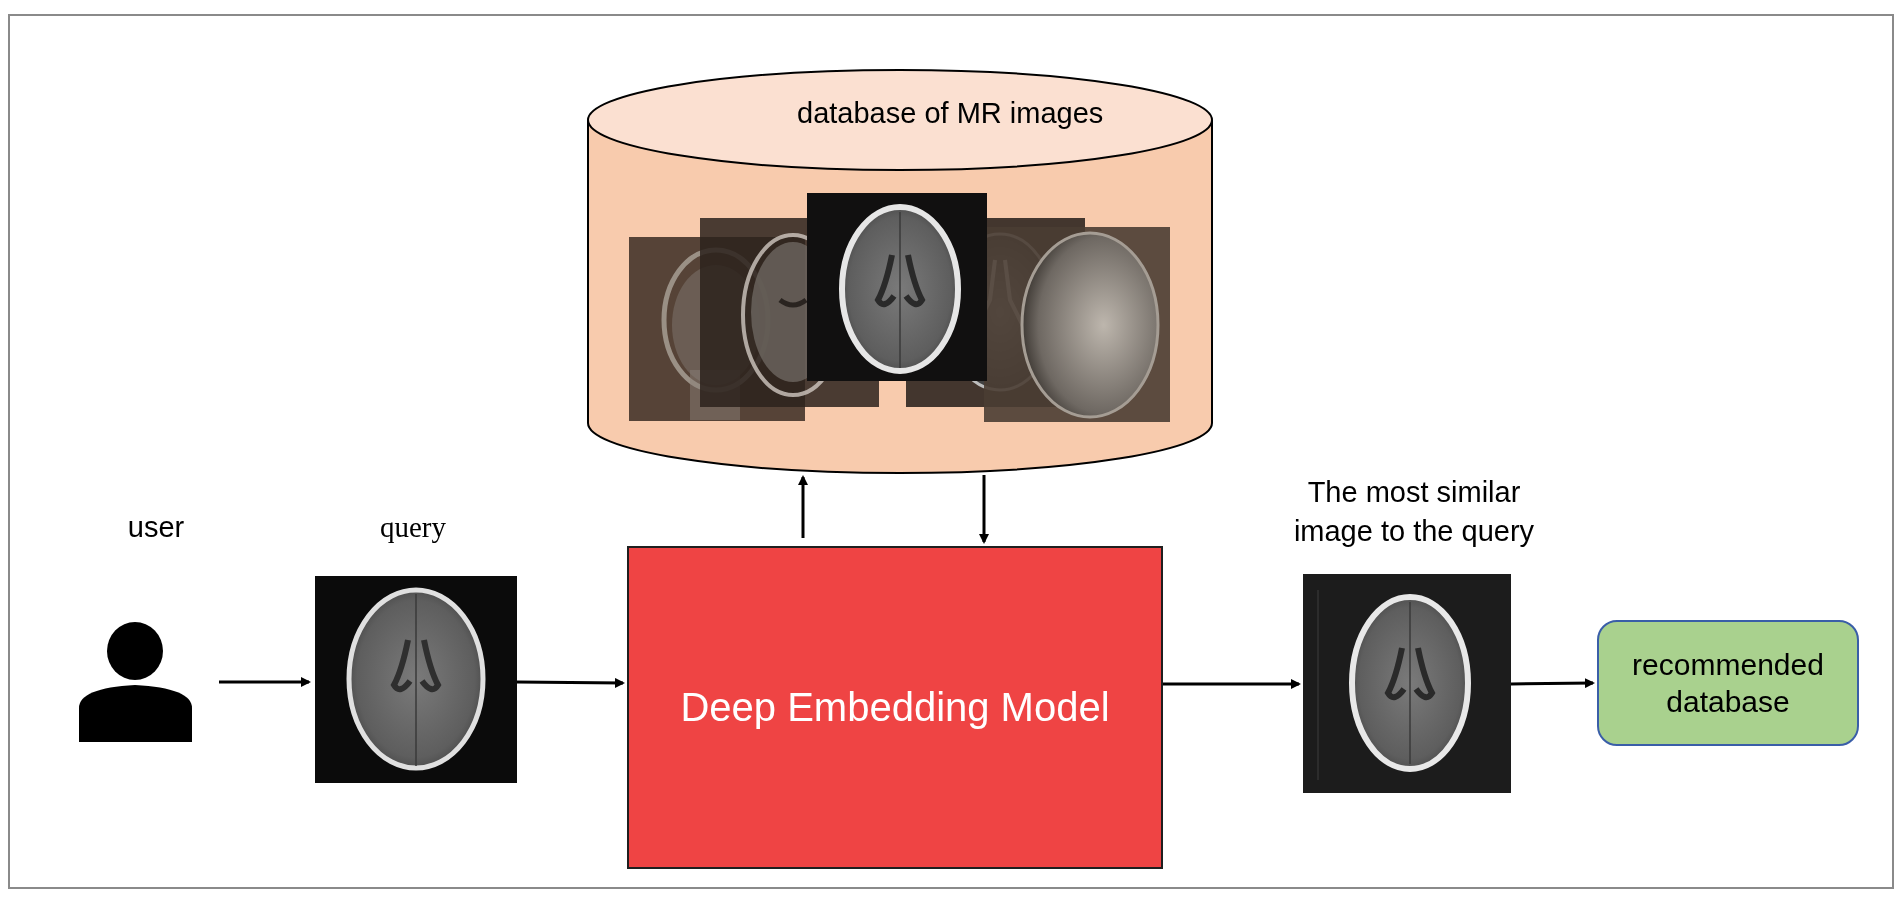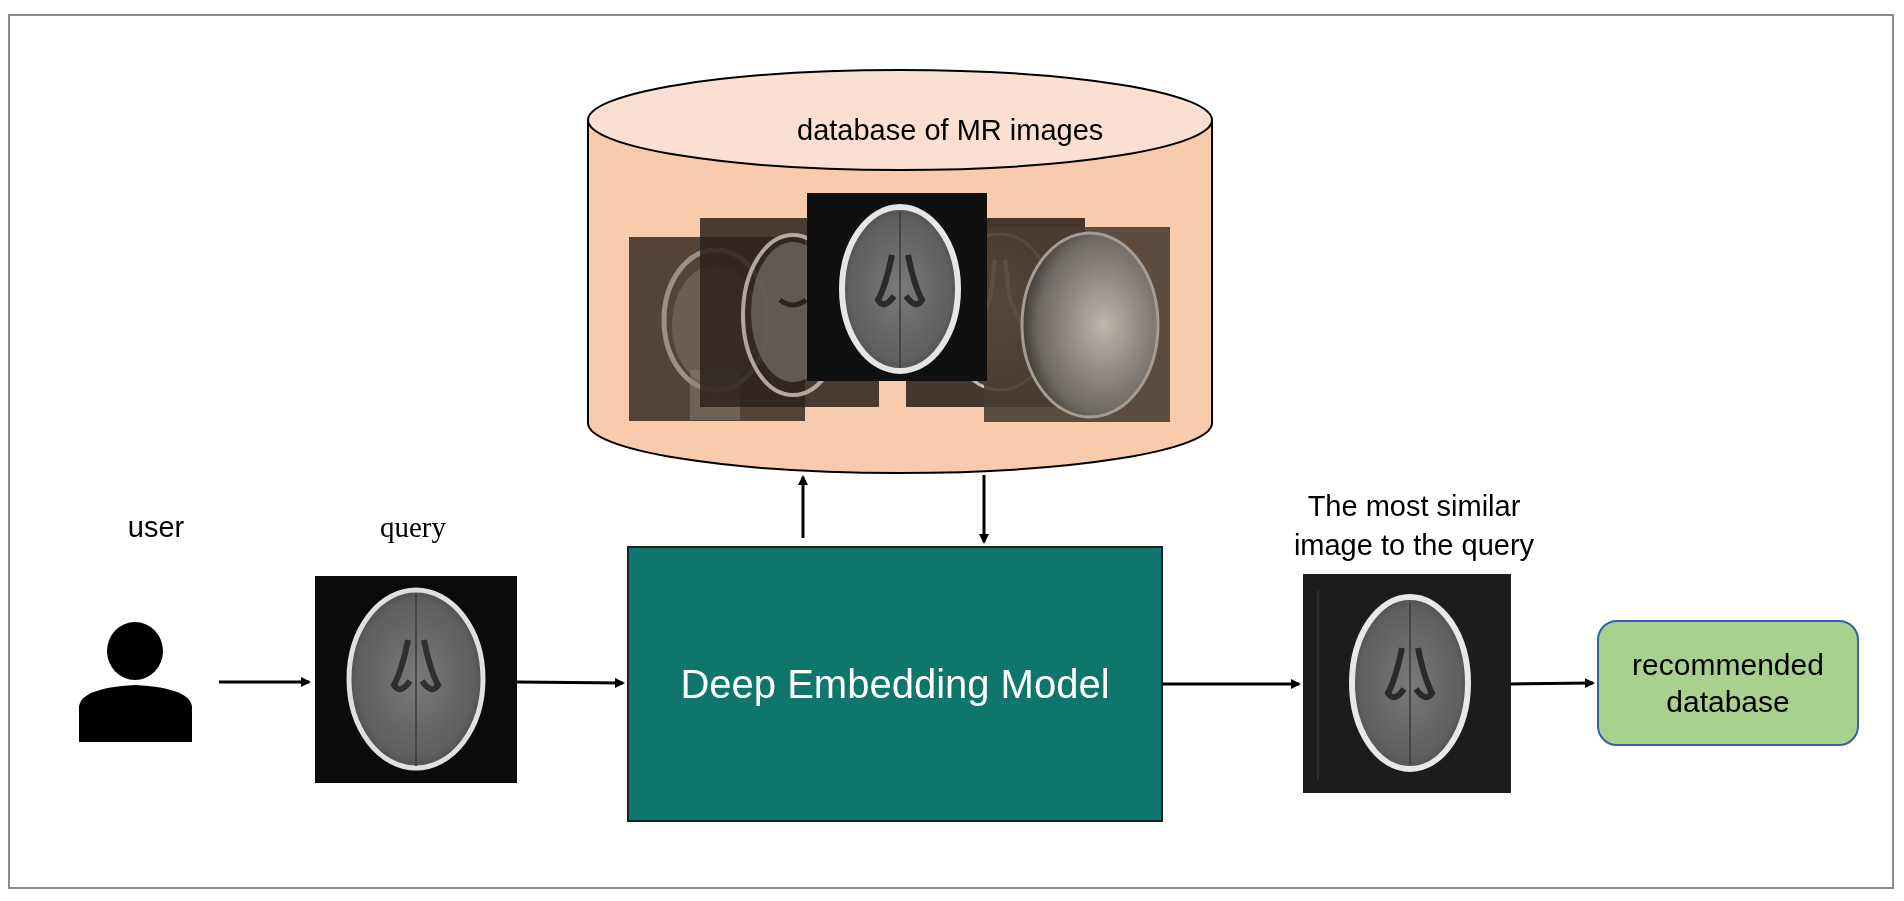--- a/index.html
+++ b/index.html
@@ -1,21 +1,21 @@
 <!DOCTYPE html>
 <html><head>
 <meta charset="utf-8">
 <style>
   html, body { margin: 0; padding: 0; background: #ffffff; }
   body { width: 1904px; height: 901px; position: relative; overflow: hidden; font-family: "Liberation Sans", sans-serif; }
   #frame { position: absolute; left: 8px; top: 14px; width: 1886px; height: 875px; border: 2px solid #8a8a8a; box-sizing: border-box; background: #fff; }
   svg#diagram { position: absolute; left: 0; top: 0; }
   .label { position: absolute; color: #000; font-size: 29px; text-align: center; line-height: 38px; white-space: nowrap; }
   .label-block { position: absolute; color: #000; font-size: 29px; text-align: center; line-height: 39px; }
-  #model-box { position: absolute; left: 627px; top: 546px; width: 536px; height: 276px; background: #0f766e; border: 2px solid #1f1f1f; box-sizing: border-box; display: flex; align-items: center; justify-content: center; }
+  #model-box { position: absolute; left: 627px; top: 546px; width: 536px; height: 323px; background: #ef4444; border: 2px solid #1f1f1f; box-sizing: border-box; display: flex; align-items: center; justify-content: center; }
   #model-box span { color: #ffffff; font-size: 40px; white-space: nowrap; }
   #protocol-box { position: absolute; left: 1597px; top: 620px; width: 262px; height: 126px; background: #a9d18e; border: 2px solid #3a5ea8; border-radius: 20px; box-sizing: border-box; display: flex; flex-direction: column; align-items: center; justify-content: center; }
   #protocol-box span { font-size: 30px; line-height: 37px; color: #000; }
 </style>
 </head>
 <body>
 
 <div id="frame"></div>
 
 <svg id="diagram" width="1904" height="901" viewBox="0 0 1904 901" xmlns="http://www.w3.org/2000/svg">
@@ -100,25 +100,25 @@
     <rect x="1303" y="574" width="208" height="219" fill="#1c1c1c"></rect>
     <line x1="1318" y1="590" x2="1318" y2="780" stroke="#3c3c3c" stroke-width="1"></line>
     <ellipse cx="1410" cy="683" rx="58" ry="86" fill="url(#brainT1)" stroke="#e8e8e8" stroke-width="6"></ellipse>
     <path d="M1402,648 q-6,30 -14,45 q6,10 16,-4 M1418,648 q6,30 14,45 q-6,10 -16,-4" stroke="#2a2a2a" stroke-width="6" fill="none"></path>
     <line x1="1410" y1="602" x2="1410" y2="764" stroke="#3a3a3a" stroke-width="1.5"></line>
   </g>
 
   <line x1="1511" y1="684" x2="1593" y2="683" stroke="#000" stroke-width="3" marker-end="url(#arrowhead)"></line>
 </svg>
 
-<div class="label" style="left:797px; top:94px; width:206px;margin-top:17px;">database of MR images</div>
+<div class="label" style="left:797px; top:94px; width:206px;">database of MR images</div>
 <div class="label" style="left:106px; top:508px; width:100px;">user</div>
 <div class="label" style="left:363px; top:508px; width:100px;font-family:Liberation Serif, serif;">query</div>
 
-<div class="label-block" style="left:1264px; top:473px; width:300px;margin-top:14px;">
+<div class="label-block" style="left:1264px; top:473px; width:300px;">
   <div>The most similar</div>
   <div>image to the query</div>
 </div>
 
 <div id="model-box">
   <span>Deep Embedding Model</span>
 </div>
 
 <div id="protocol-box">
   <span>recommended</span>

